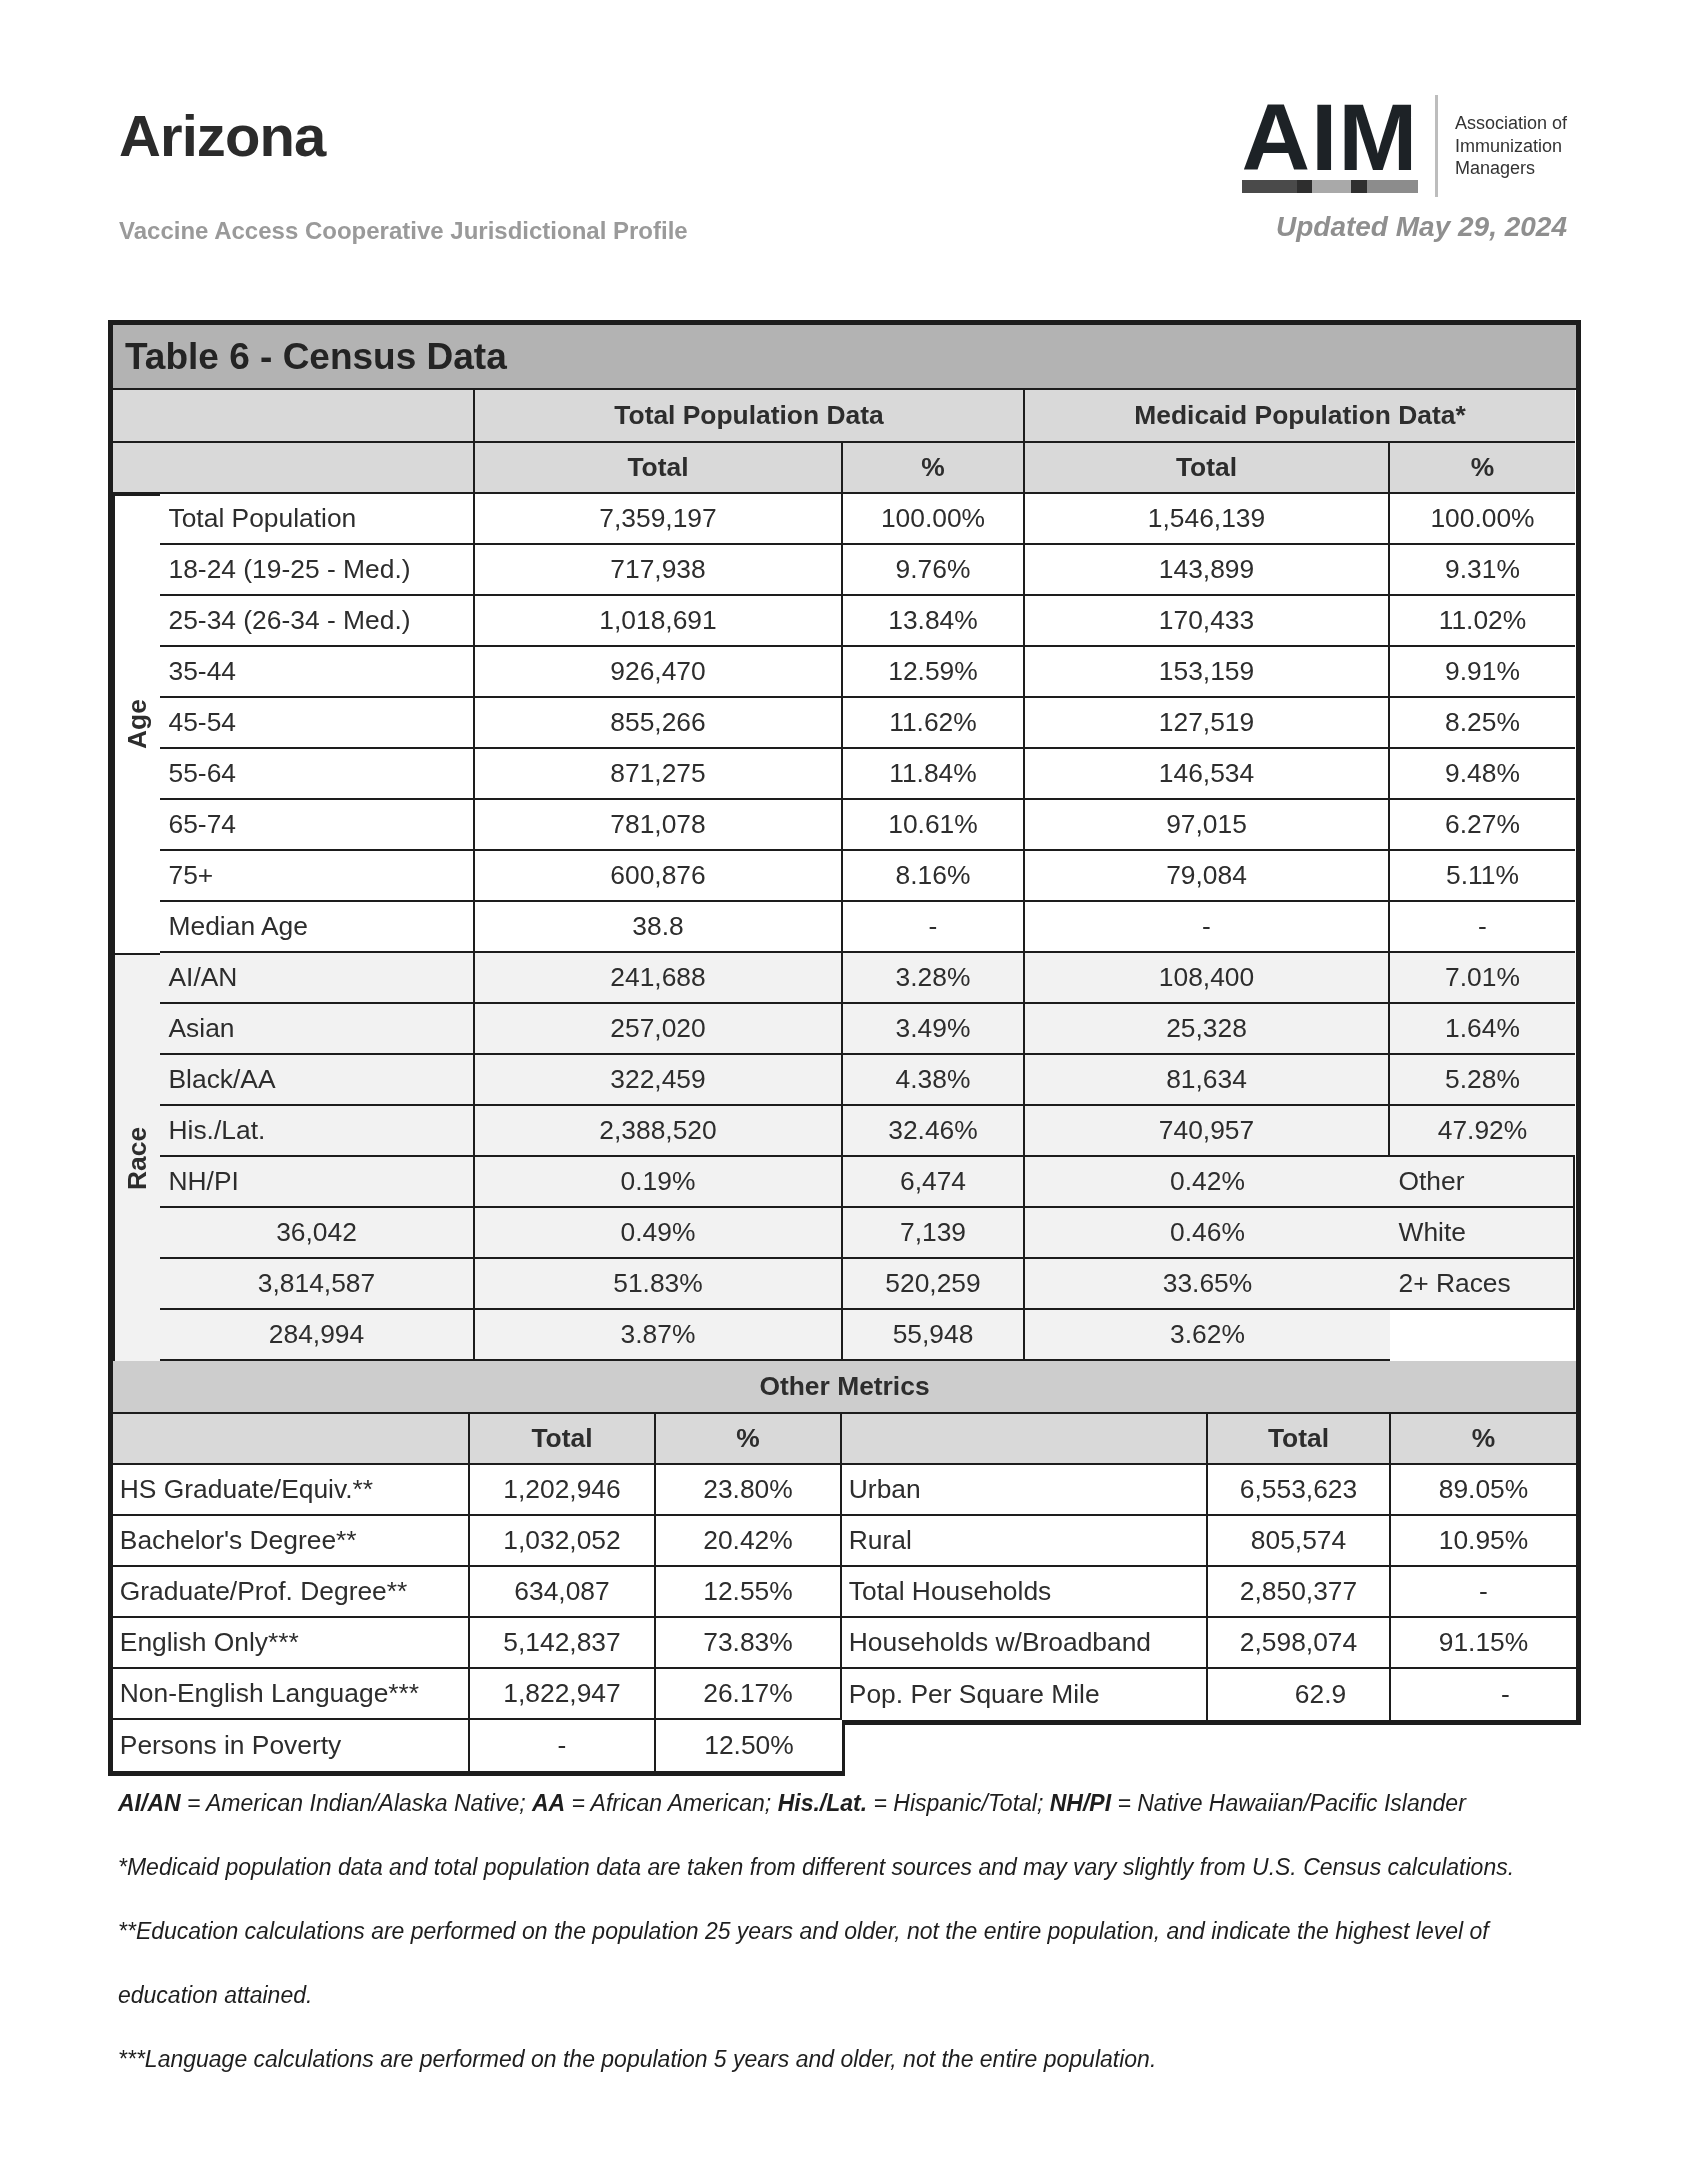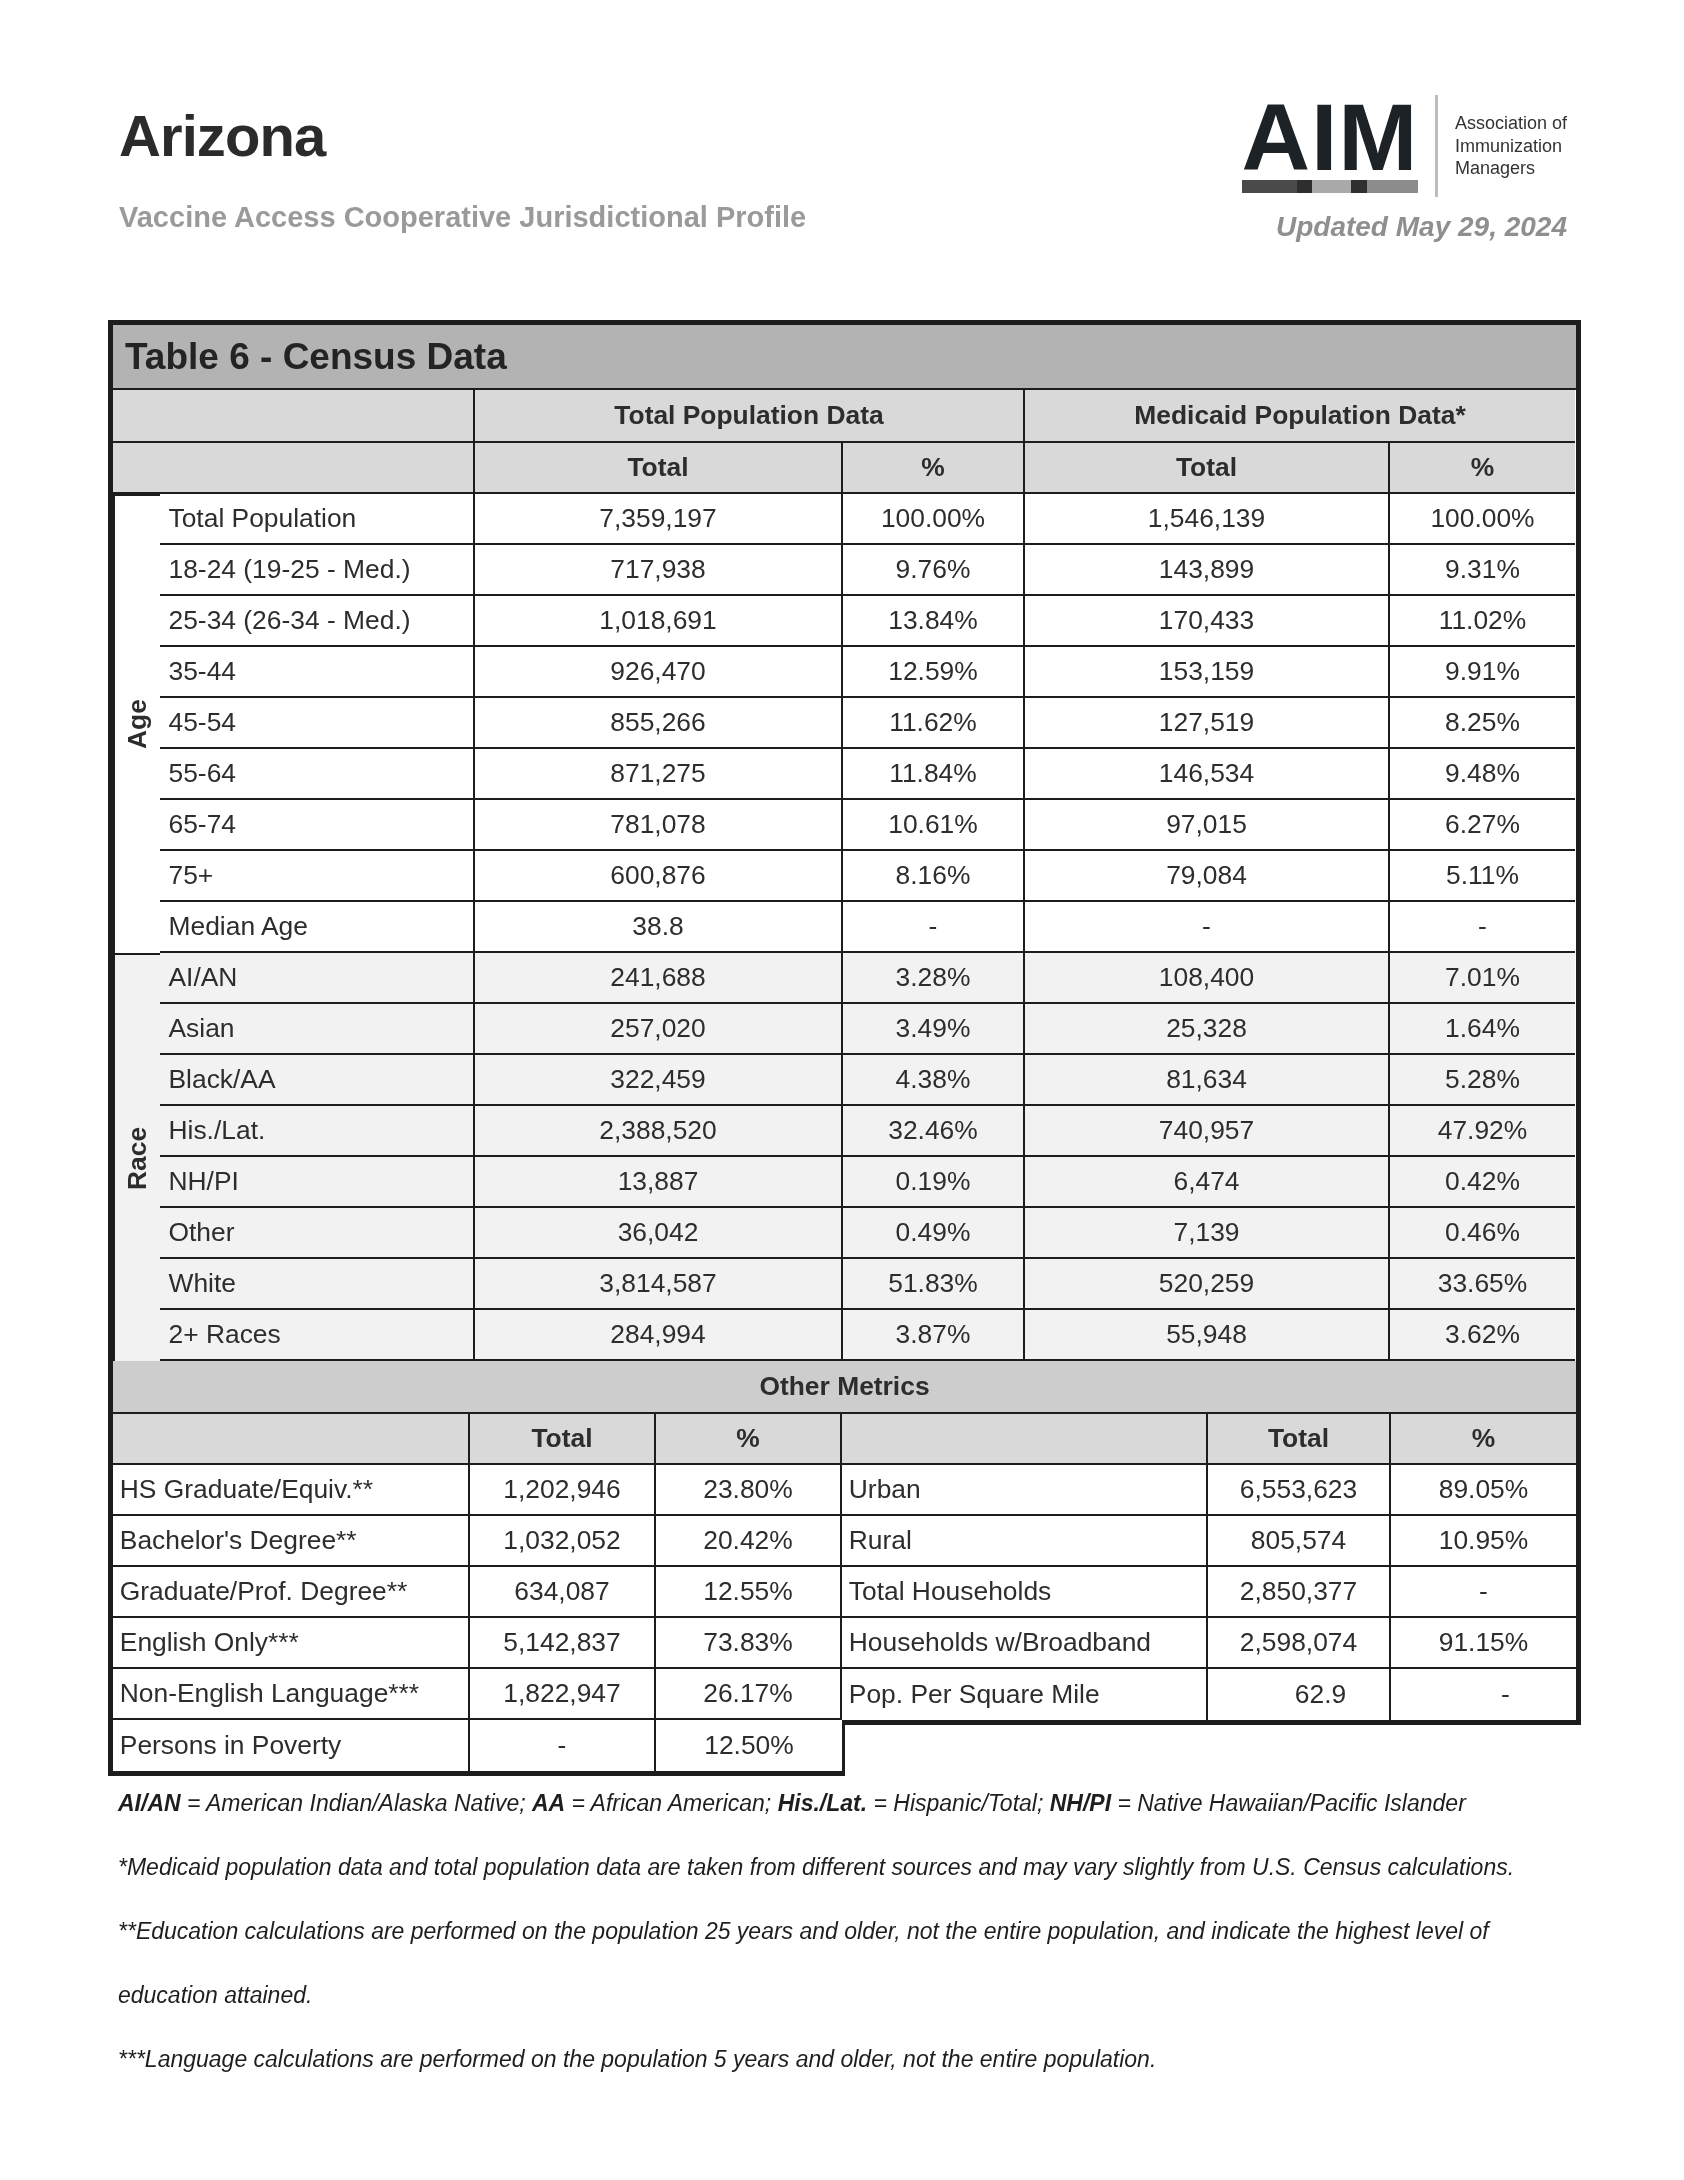--- a/index.html
+++ b/index.html
@@ -4,21 +4,21 @@
 <style>
   html,body{margin:0;padding:0;width:1685px;height:2181px;background:#ffffff;overflow:hidden;
     font-family:"Liberation Sans", sans-serif;}
   :root{
     --line:#1d1d1d; --ink:#2d2d2d;
     --titlebar:#b3b3b3; --hdr:#d9d9d9; --band:#cdcdcd; --race:#f2f2f2;
   }
   
   .pagehead{margin:95px 118px 0 119px;height:225px;display:flex;justify-content:space-between;box-sizing:border-box;}
   .h-title{font-size:58px;font-weight:bold;color:#2b2b2b;margin:12px 0 0 0;line-height:1;letter-spacing:-0.9px;}
-  .h-sub{font-size:29px;font-weight:bold;color:#9a9a9a;margin-top:36px;}
+  .h-sub{font-size:24px;font-weight:bold;color:#9a9a9a;margin-top:52px;}
   .hright{display:flex;flex-direction:column;align-items:flex-end;}
   .logo-row{display:flex;align-items:center;}
   .aim-block{display:flex;flex-direction:column;align-items:stretch;}
   .aim-word{font-size:95px;line-height:0.80;font-weight:bold;color:#1d2226;letter-spacing:0.9px;}
   .aim-bar{height:12.8px;margin-top:4.3px;
     background:linear-gradient(90deg,#4a4a4a 0 31%,#2e2e2e 31% 40%,#a9a9a9 40% 62%,#2f2f2f 62% 71%,#8c8c8c 71% 100%);}
   .aim-divider{width:2.6px;height:102px;background:#bdbdbd;margin:0 17px;}
   .aim-org{font-size:18px;color:#333333;line-height:1.26;}
   .updated{font-size:28px;font-weight:bold;font-style:italic;color:#8f8f8f;margin-top:13.6px;text-align:left;}
   
@@ -154,21 +154,20 @@
         <div class="c race">322,459</div>
         <div class="c race">4.38%</div>
         <div class="c race">81,634</div>
         <div class="c lastcol race">5.28%</div>
         <div class="c lbl race">His./Lat.</div>
         <div class="c race">2,388,520</div>
         <div class="c race">32.46%</div>
         <div class="c race">740,957</div>
         <div class="c lastcol race">47.92%</div>
         <div class="c lbl race">NH/PI</div>
-        <div class="c race">13,887</div>
         <div class="c race">0.19%</div>
         <div class="c race">6,474</div>
         <div class="c lastcol race">0.42%</div>
         <div class="c lbl race">Other</div>
         <div class="c race">36,042</div>
         <div class="c race">0.49%</div>
         <div class="c race">7,139</div>
         <div class="c lastcol race">0.46%</div>
         <div class="c lbl race">White</div>
         <div class="c race">3,814,587</div>

